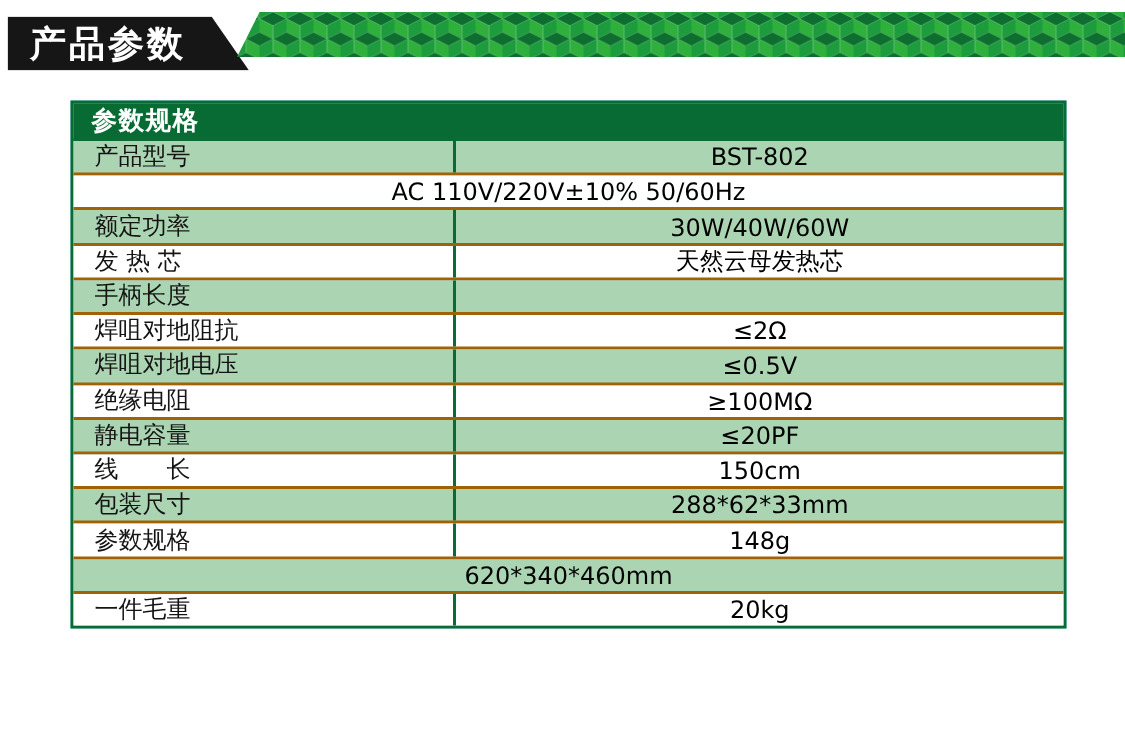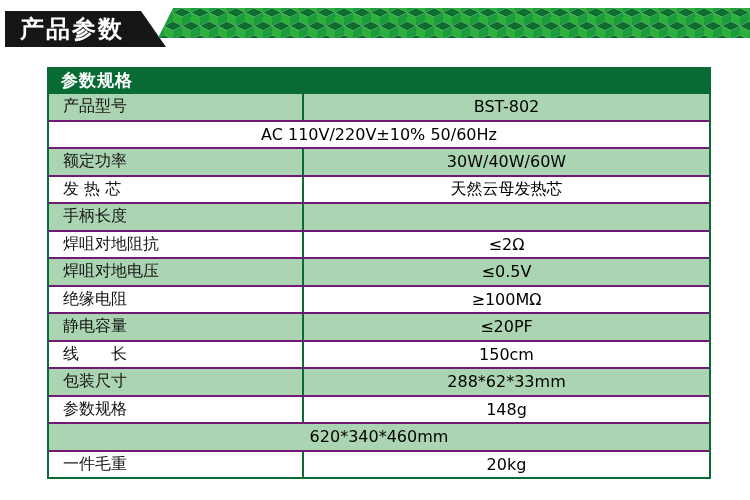--- a/index.html
+++ b/index.html
@@ -22,33 +22,33 @@
     padding-left:15px;letter-spacing:2px;white-space:nowrap;
   }
   .cube-strip{
     position:absolute;left:155px;top:8px;width:595px;height:30px;
     clip-path:polygon(18px 0,100% 0,100% 100%,3px 100%);
   }
   .cube-strip svg{display:block;}
 
   
   .spec-table{
-    position:absolute;left:47px;top:67px;width:664px;height:412px;
+    position:absolute;left:47px;top:67px;width:664px;height:352px;
     border:2px solid #0a6b33;background:#7dd3fc;
     display:flex;flex-direction:column;box-sizing:border-box;
   }
   .spec-head{
     height:25px;min-height:25px;background:#076b33;color:#ffffff;
     display:flex;align-items:center;padding-left:12px;
     font-size:17px;font-weight:bold;letter-spacing:1px;
     border-bottom:2px solid #0a6b33;box-sizing:border-box;
   }
   .spec-body{flex:1;display:flex;flex-direction:column;}
   .spec-row{
-    flex:1;display:flex;border-bottom:2px solid #701a75;box-sizing:border-box;
+    flex:1;display:flex;border-bottom:2px solid #a16207;box-sizing:border-box;
     background:#ffffff;
   }
   .spec-row:last-child{border-bottom:none;}
   .spec-row:nth-child(odd){background:#abd5b2;}
   .cell-label{
     width:239px;min-width:239px;border-right:2px solid #0a6b33;
     display:flex;align-items:center;padding-left:14px;
     font-size:16px;color:#141414;box-sizing:content-box;
     white-space:pre;
   }

